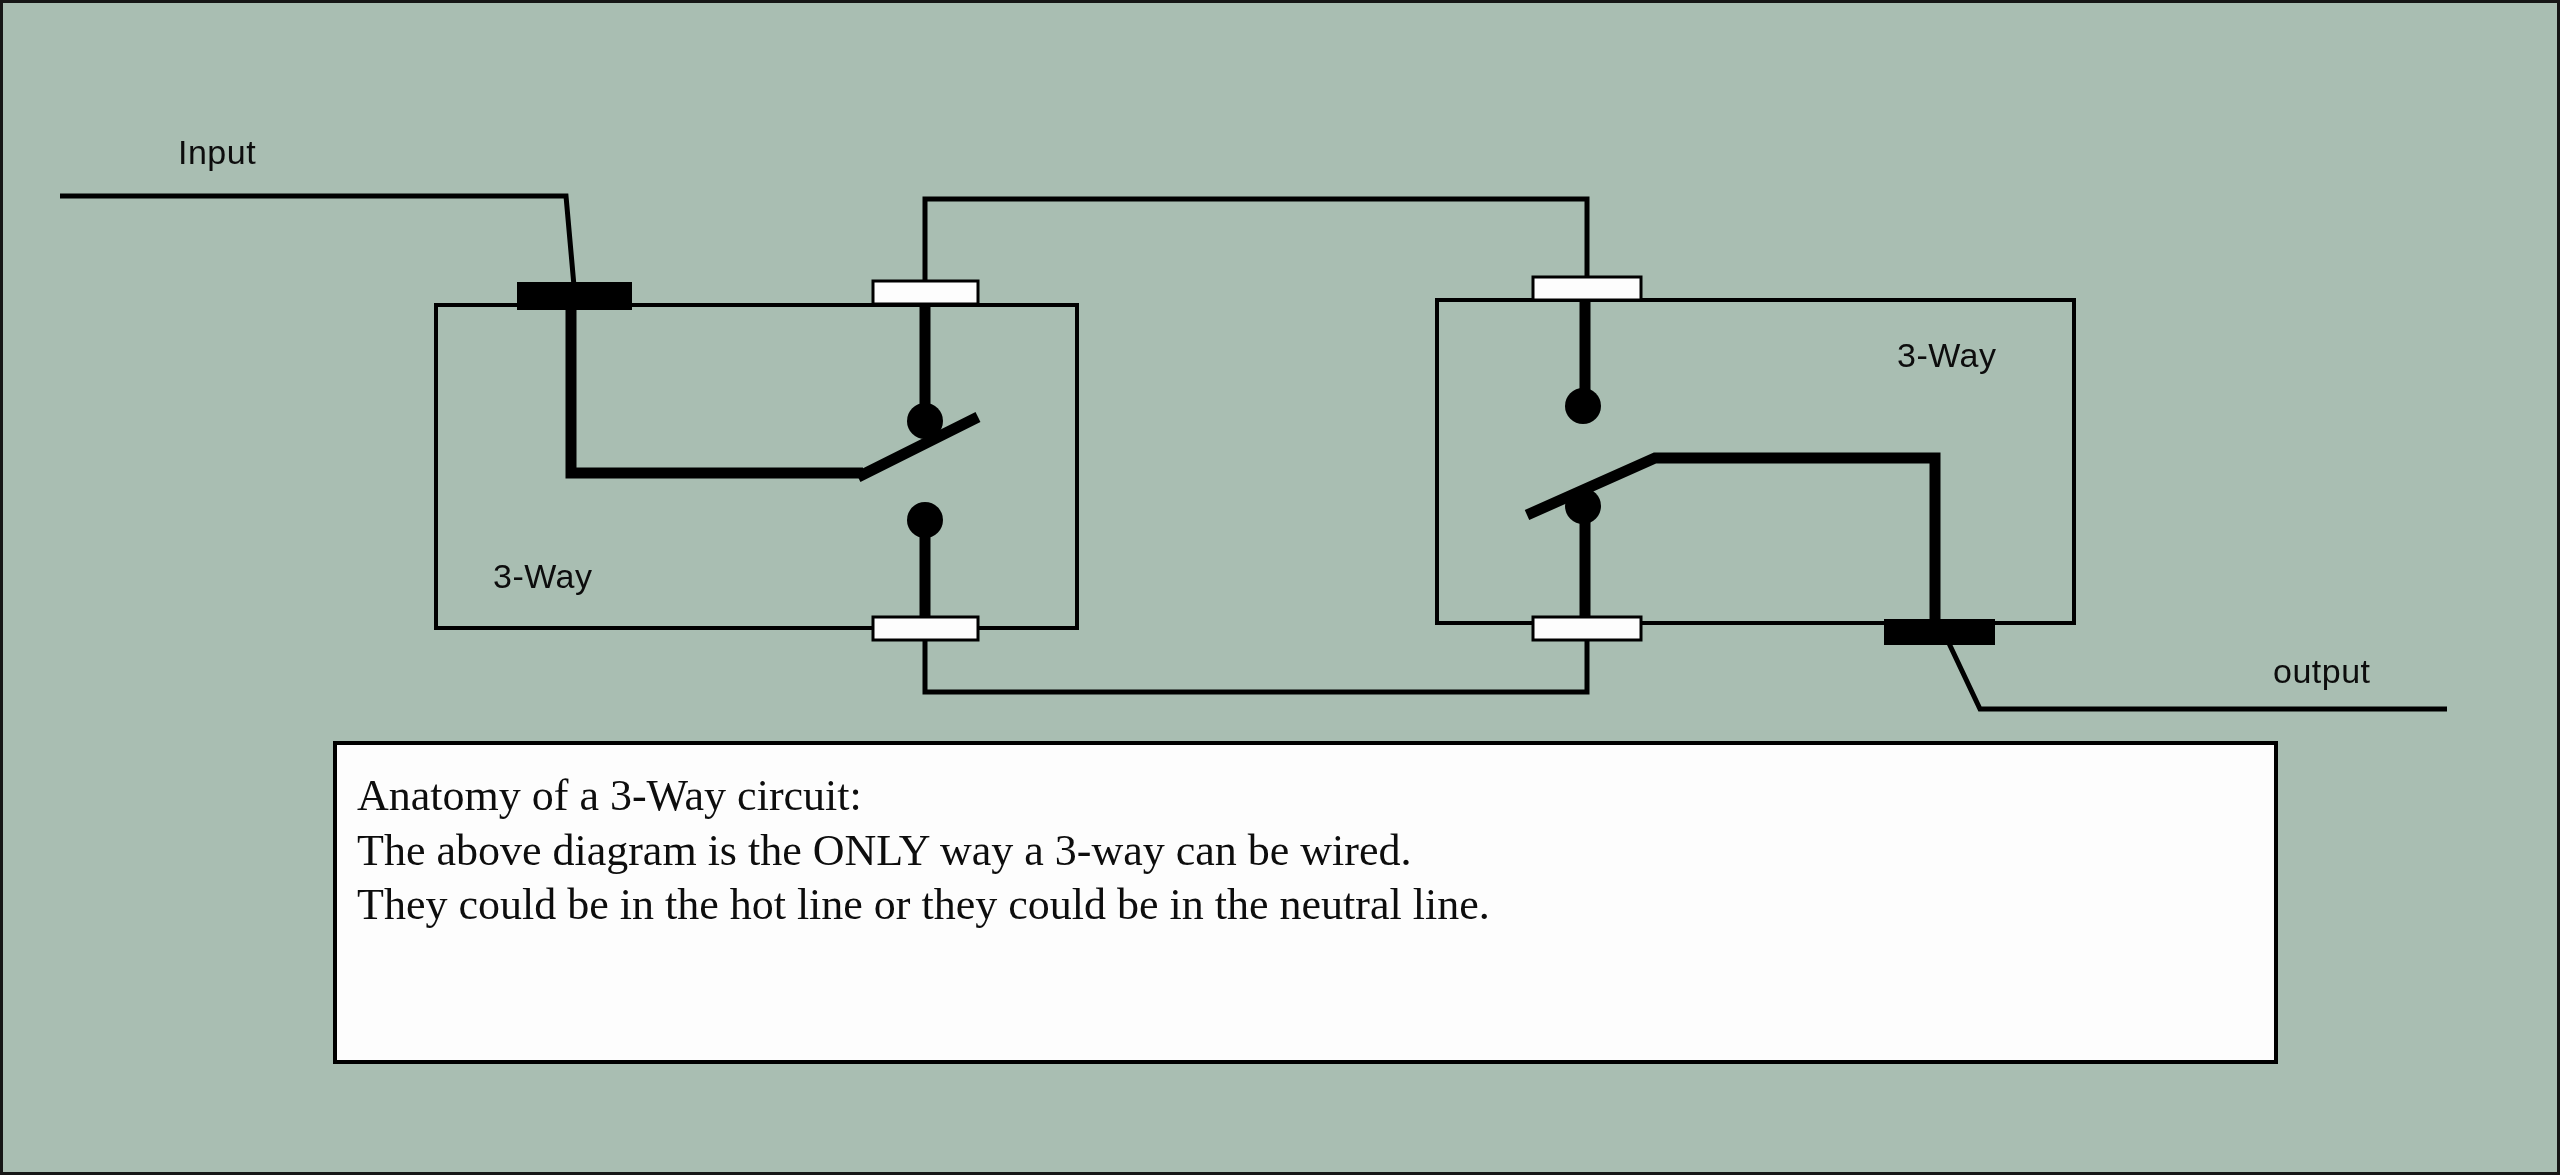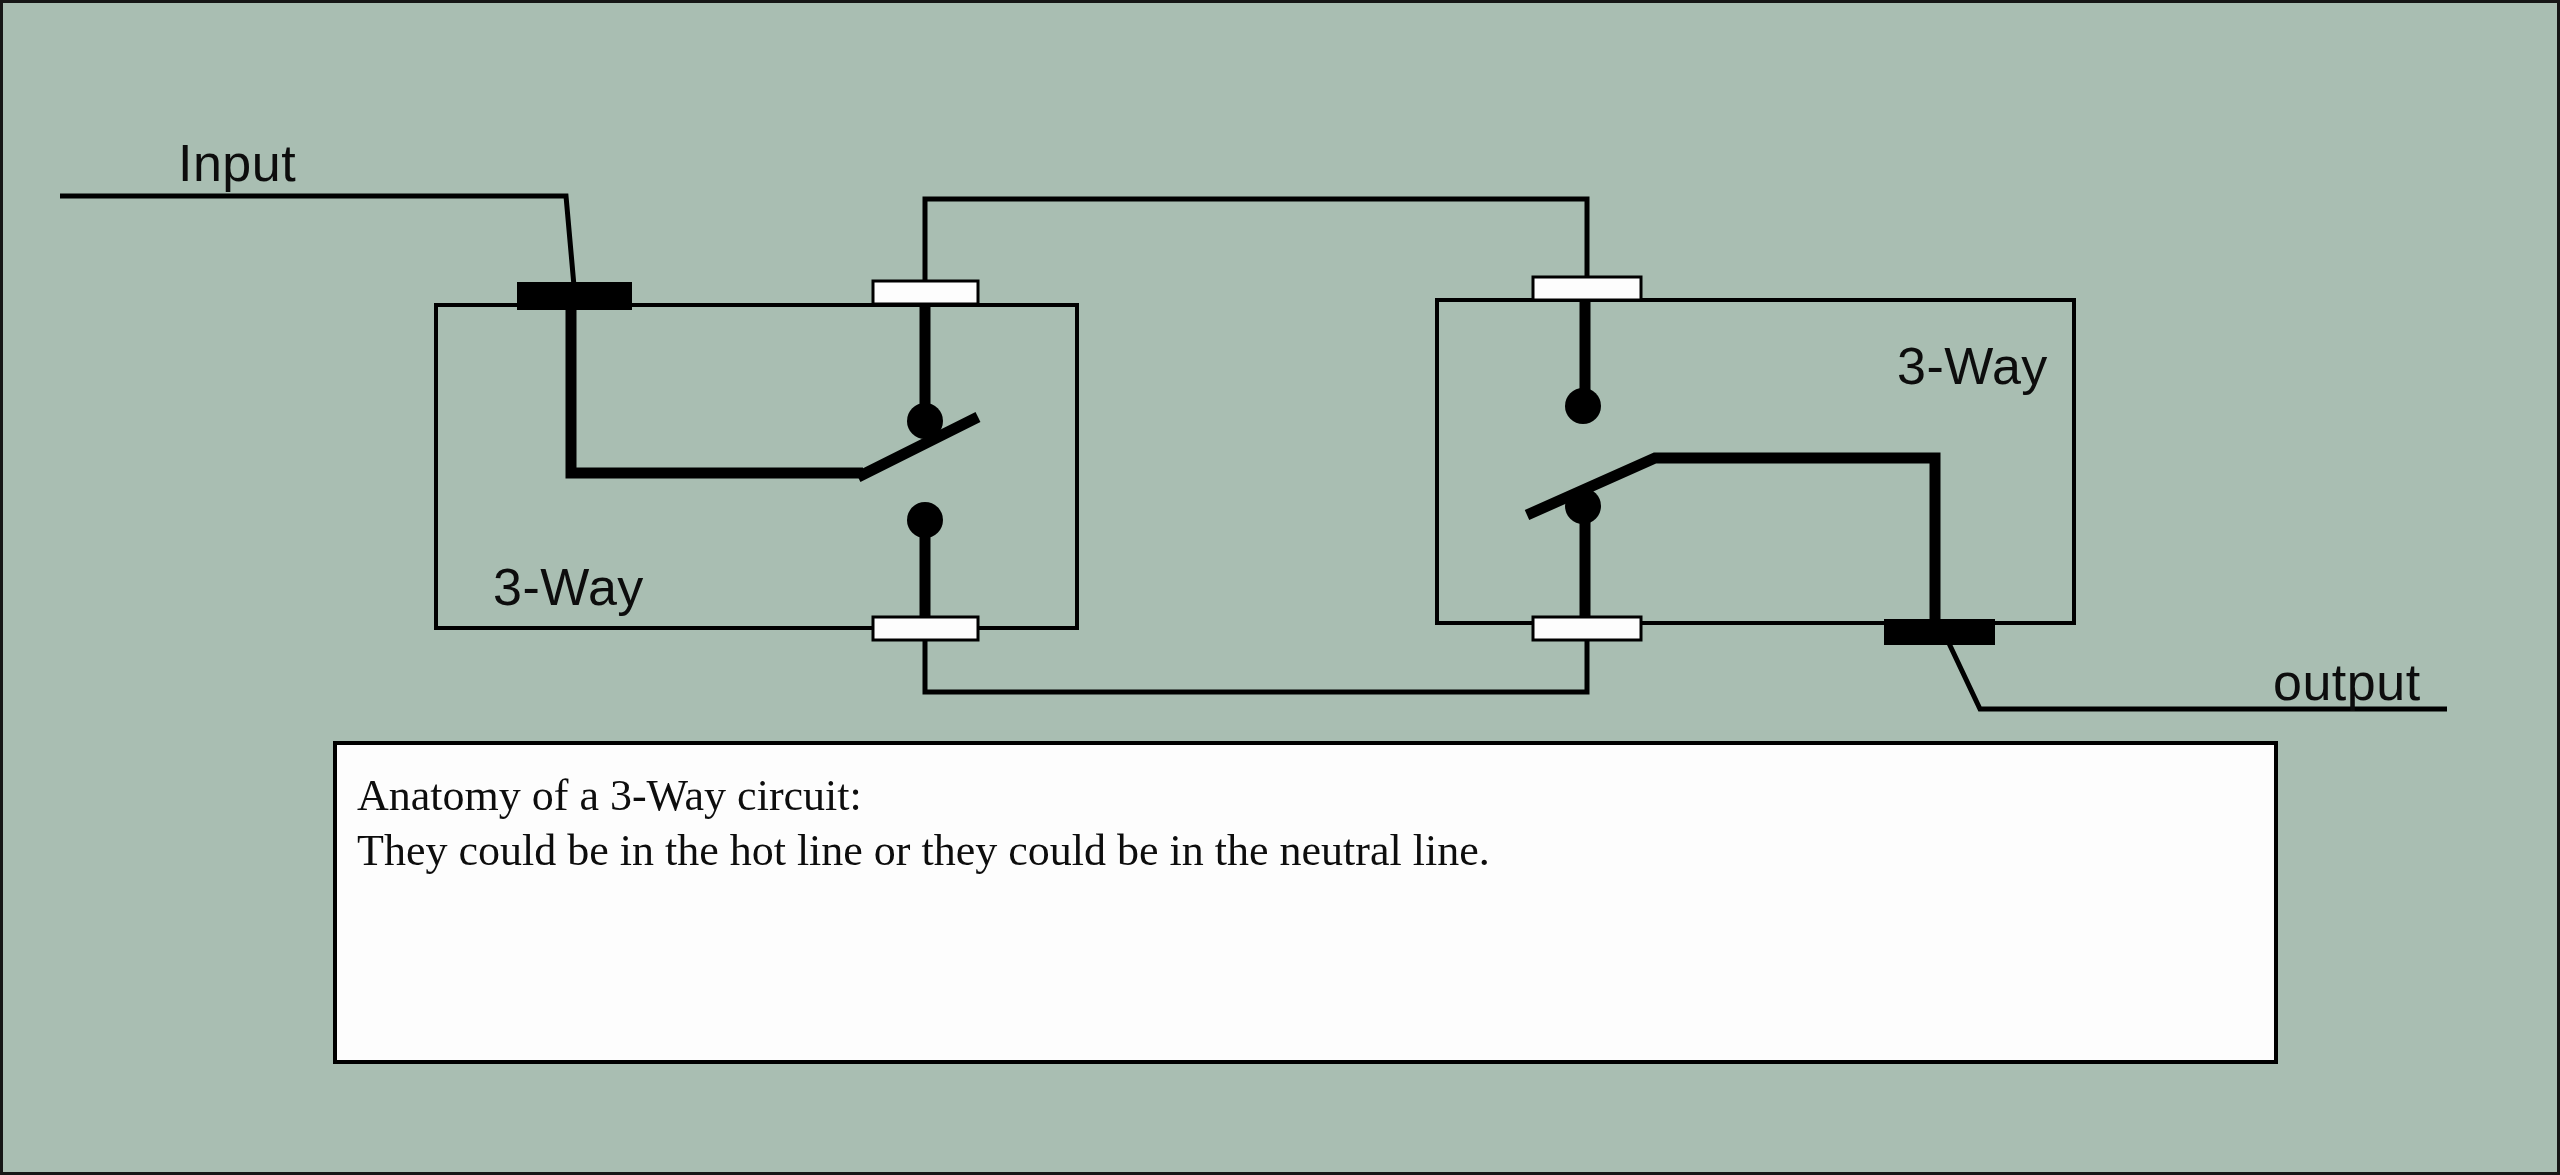--- a/index.html
+++ b/index.html
@@ -27,21 +27,21 @@
     width:2560px;height:1175px;
   }
   .wire{stroke:var(--line);stroke-width:5;fill:none;}
   .conductor{stroke:var(--line);stroke-width:11;fill:none;stroke-linecap:butt;}
   .box{stroke:var(--line);stroke-width:4;fill:none;}
   .terminal-black{fill:var(--line);stroke:none;}
   .terminal-white{fill:var(--panel);stroke:var(--line);stroke-width:3;}
   .contact{fill:var(--line);}
   .diagram-label{
     position:absolute;
-    font-size:52px;
+    font-size:34px;
     color:#0d0d0d;
     white-space:nowrap;
     letter-spacing:0.5px;
   }
   #note-box{
     position:absolute;
     left:330px;
     top:738px;
     width:1945px;
     height:323px;
@@ -94,16 +94,17 @@
   <div class="diagram-label" style="left:175px; top:130px;">Input</div>
 
   <div class="diagram-label" style="left:490px; top:554px;">3-Way</div>
 
   <div class="diagram-label" style="left:1894px; top:333px;">3-Way</div>
 
   <div class="diagram-label" style="left:2270px; top:649px;">output</div>
 
   <div id="note-box">
     <div class="note-line">Anatomy of a 3-Way circuit:</div>
+    <div class="note-line">The above diagram is the ONLY way a 3-way can be wired.</div>
     <div class="note-line">They could be in the hot line or they could be in the neutral line.</div>
   </div>
 
 </div>
 
 </body></html>

